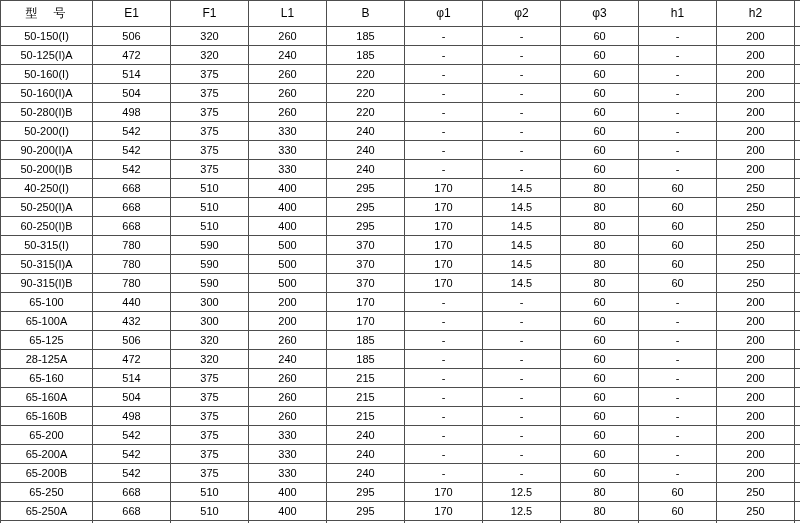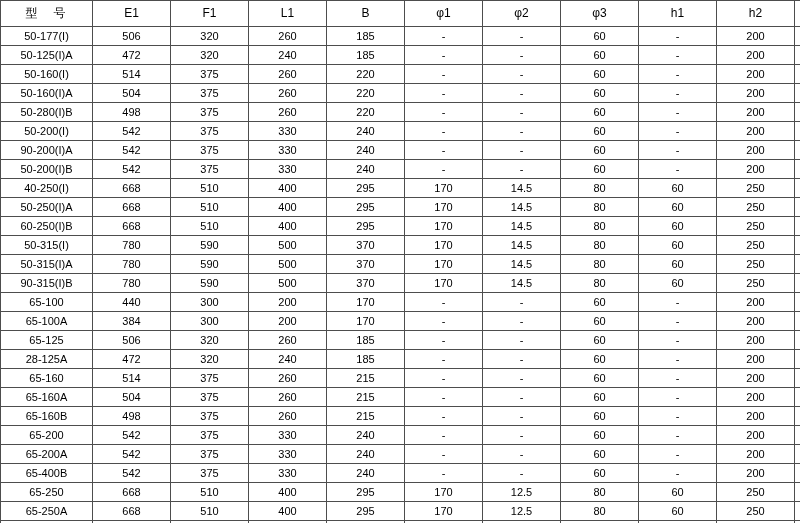--- a/index.html
+++ b/index.html
@@ -71,21 +71,21 @@
       <th>φ1</th>
       <th>φ2</th>
       <th>φ3</th>
       <th>h1</th>
       <th>h2</th>
       <th>H2</th>
     </tr>
   </thead>
   <tbody id="table-body">
       <tr>
-        <td>50-177(I)</td>
+        <td>50-150(I)</td>
         <td>506</td>
         <td>320</td>
         <td>260</td>
         <td>185</td>
         <td>-</td>
         <td>-</td>
         <td>60</td>
         <td>-</td>
         <td>200</td>
         <td>200</td>
@@ -267,21 +267,21 @@
         <td>170</td>
         <td>-</td>
         <td>-</td>
         <td>60</td>
         <td>-</td>
         <td>200</td>
         <td>200</td>
       </tr>
       <tr>
         <td>65-100A</td>
-        <td>384</td>
+        <td>432</td>
         <td>300</td>
         <td>200</td>
         <td>170</td>
         <td>-</td>
         <td>-</td>
         <td>60</td>
         <td>-</td>
         <td>200</td>
         <td>200</td>
       </tr>
@@ -370,21 +370,21 @@
         <td>330</td>
         <td>240</td>
         <td>-</td>
         <td>-</td>
         <td>60</td>
         <td>-</td>
         <td>200</td>
         <td>200</td>
       </tr>
       <tr>
-        <td>65-400B</td>
+        <td>65-200B</td>
         <td>542</td>
         <td>375</td>
         <td>330</td>
         <td>240</td>
         <td>-</td>
         <td>-</td>
         <td>60</td>
         <td>-</td>
         <td>200</td>
         <td>200</td>

